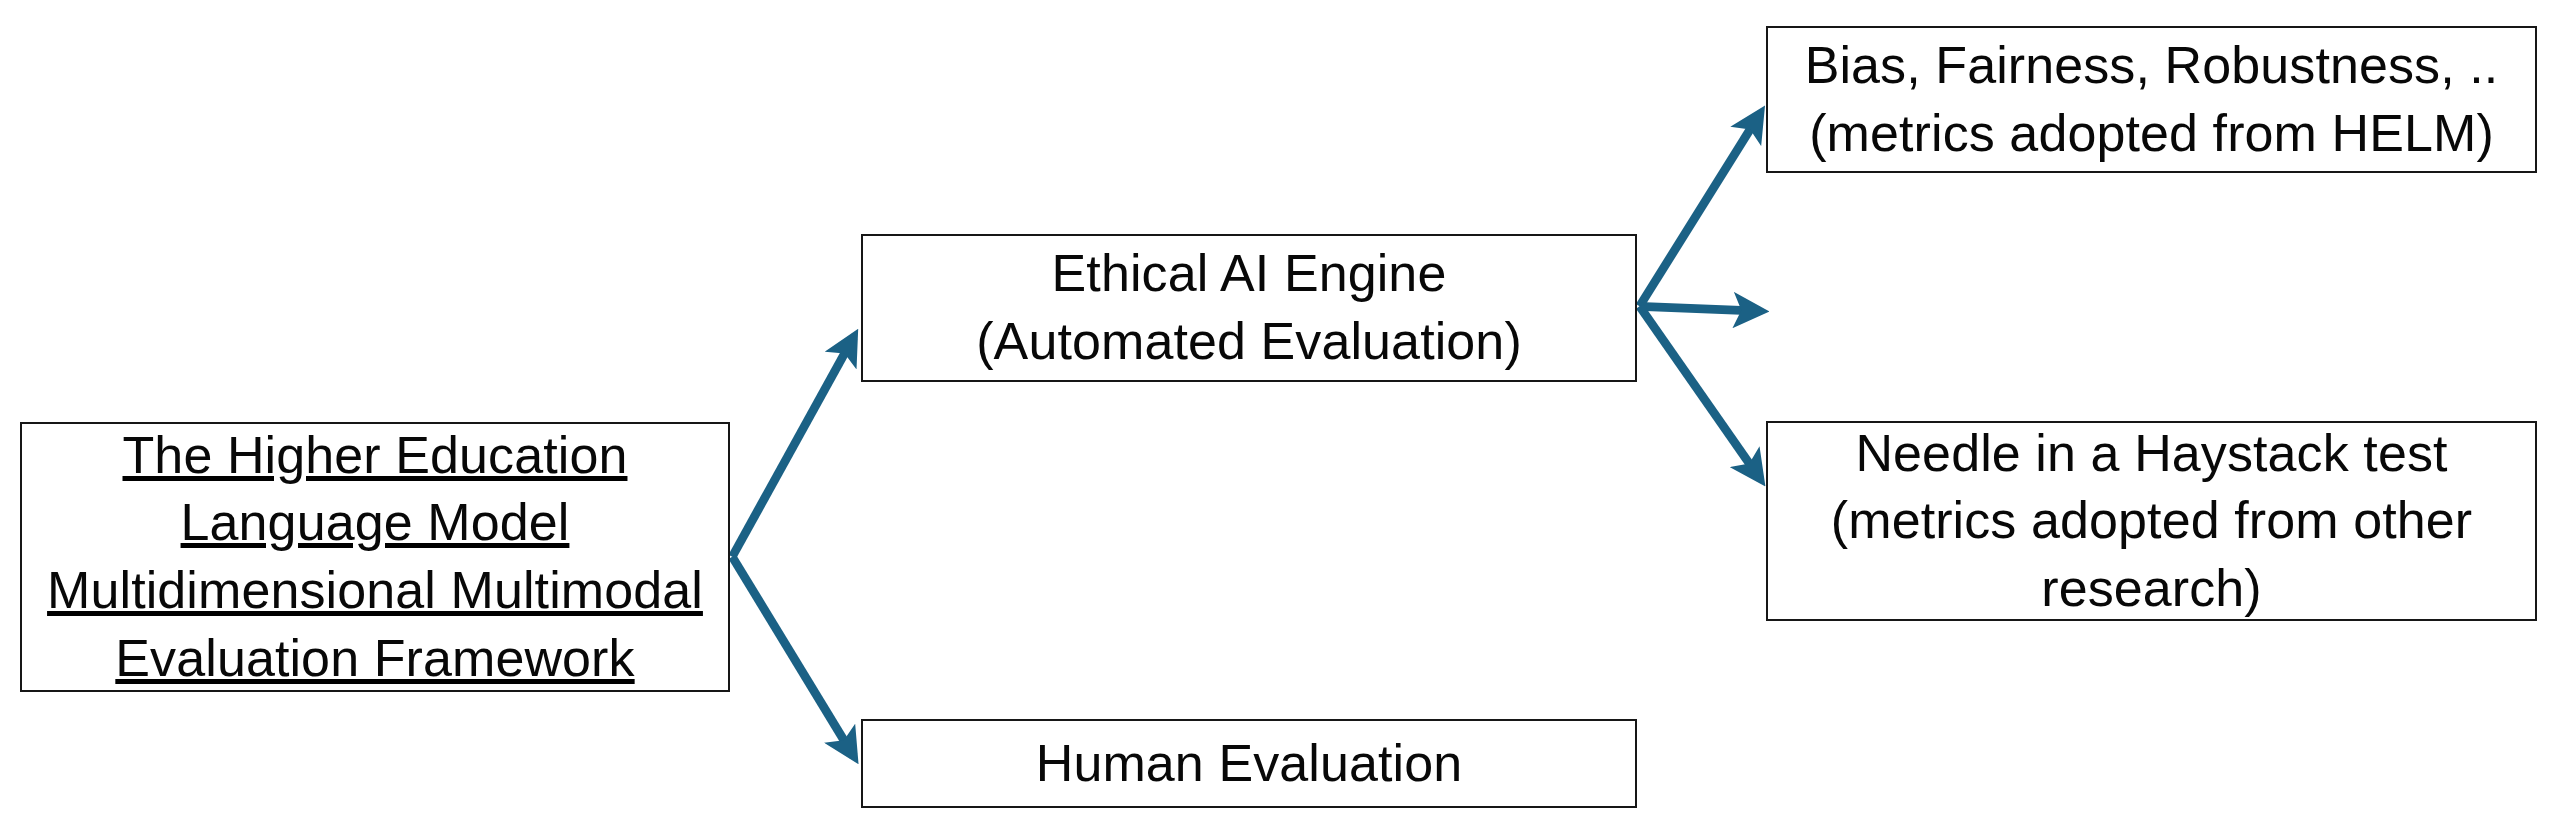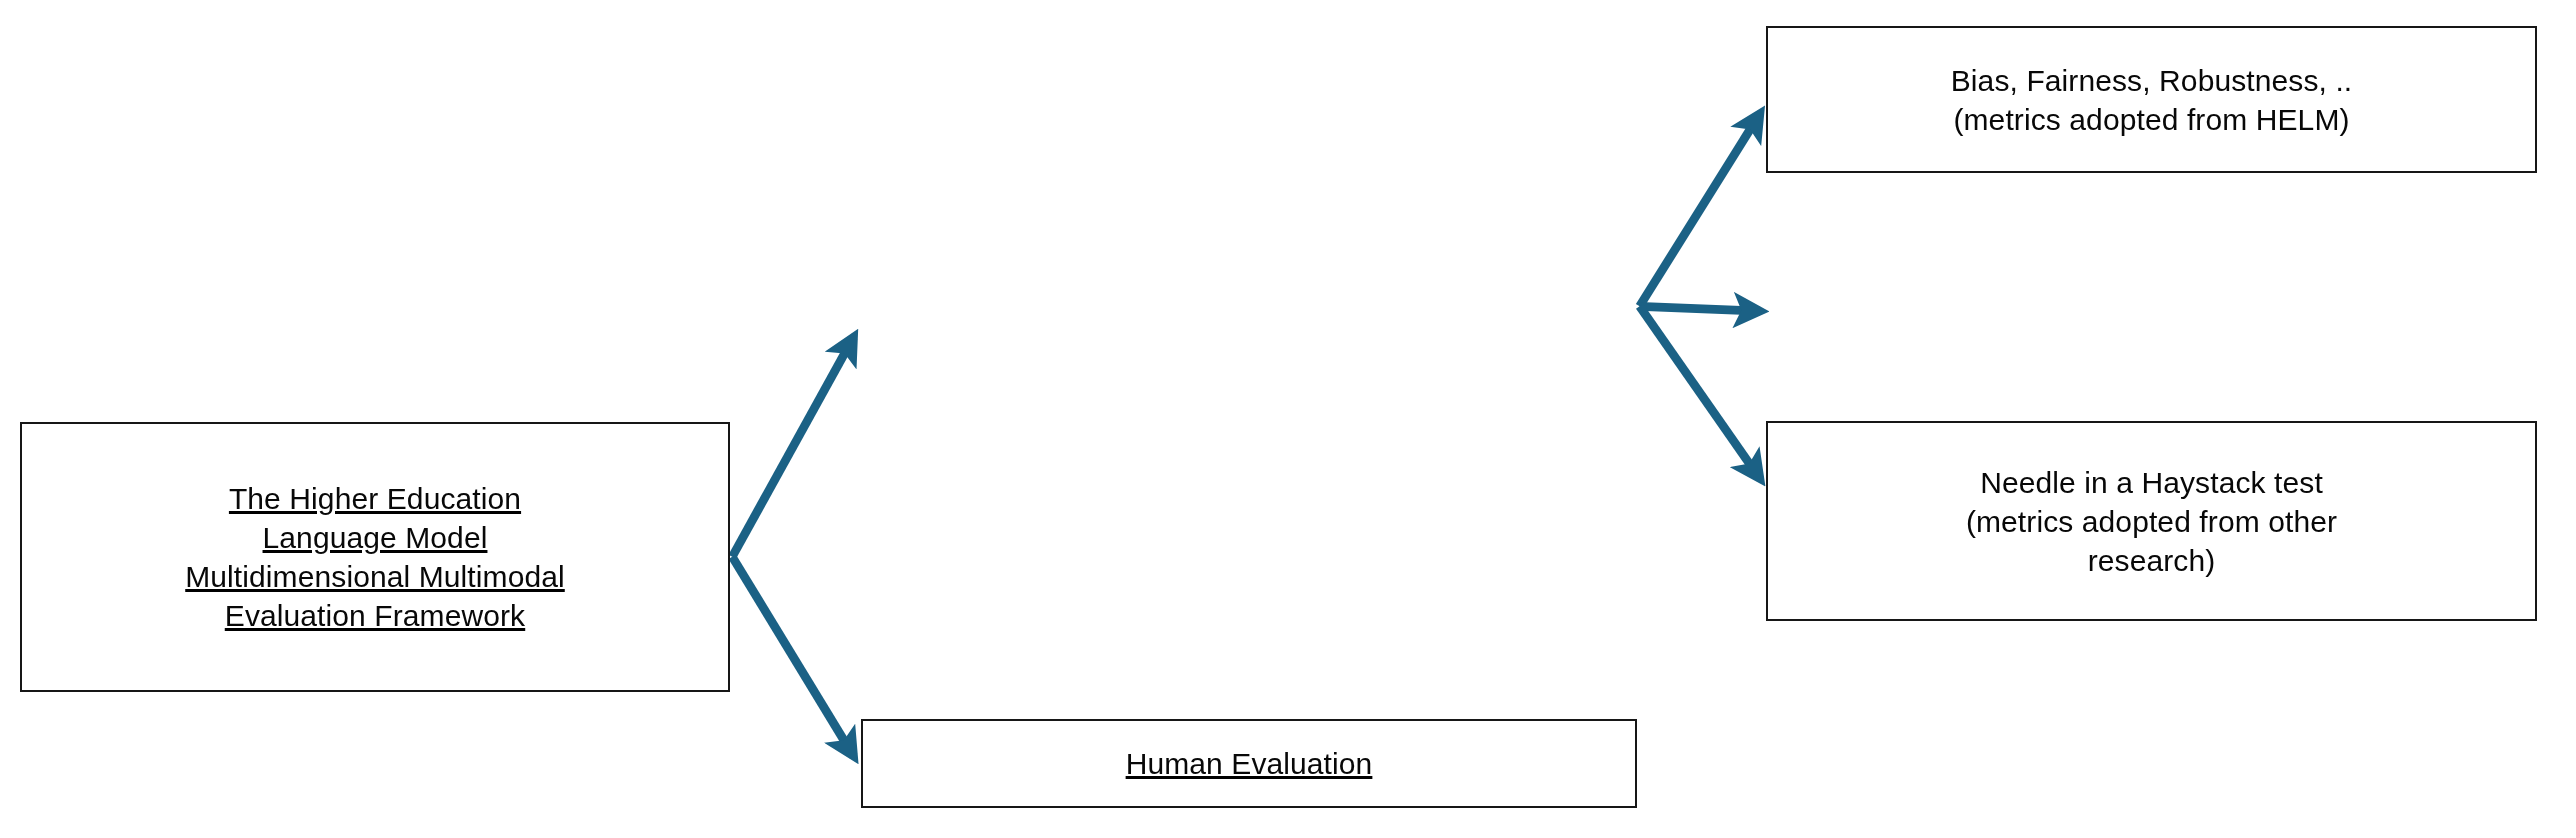--- a/index.html
+++ b/index.html
@@ -30,30 +30,30 @@
     background: #ffffff;
     border: 2.9px solid #171717;
     display: flex;
     align-items: center;
     justify-content: center;
     z-index: 2;
   }
   .node-label {
     text-align: center;
     color: #080808;
-    font-size: 30px;
+    font-size: 52px;
     line-height: 1.30;
     letter-spacing: 0.1px;
     white-space: pre-line;
     padding: 0 13.5px;
   }
   
   #node-framework { left: 20px;   top: 422px; width: 710px; height: 270px; text-decoration: underline; }
   #node-ethical   { left: 861px;  top: 234px; width: 776px; height: 148px; }
-  #node-human     { left: 861px;  top: 719px; width: 776px; height: 89px; text-decoration: underline;  }
+  #node-human     { left: 861px;  top: 719px; width: 776px; height: 89px;  }
   #node-bias      { left: 1766px; top: 26px;  width: 771px; height: 147px; }
   #node-marble    { left: 1766px; top: 225px; width: 771px; height: 142px; }
   #node-needle    { left: 1766px; top: 421px; width: 771px; height: 200px; }
 </style>
 </head>
 <body>
 
 <div id="canvas">
 
   <svg id="arrow-layer" viewBox="0 0 2674 870">
@@ -74,20 +74,24 @@
     <line x1="1702" y1="318" x2="1827" y2="497" stroke="#1B6185" stroke-width="9" marker-end="url(#arrowhead)"></line>
   </svg>
 
   <div class="node" id="node-framework">
     <div class="node-label">The Higher Education
 Language Model
 Multidimensional Multimodal
 Evaluation Framework</div>
   </div>
 
+  <div class="node" id="node-ethical">
+    <div class="node-label">Ethical AI Engine
+(Automated Evaluation)</div>
+  </div>
 
   <div class="node" id="node-human">
     <div class="node-label">Human Evaluation</div>
   </div>
 
   <div class="node" id="node-bias">
     <div class="node-label">Bias, Fairness, Robustness, ..
 (metrics adopted from HELM)</div>
   </div>
 

